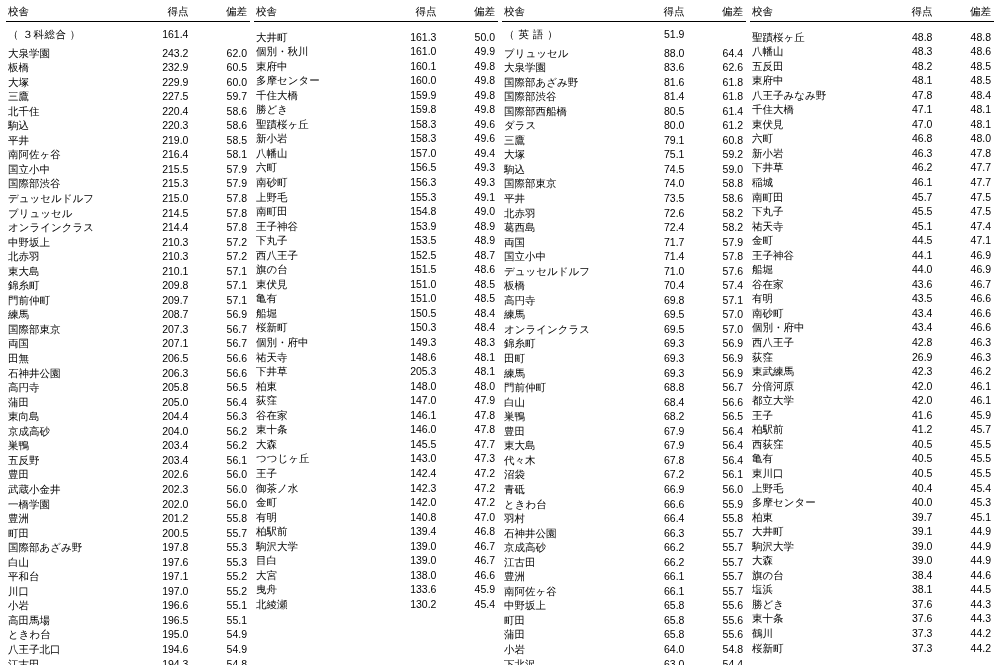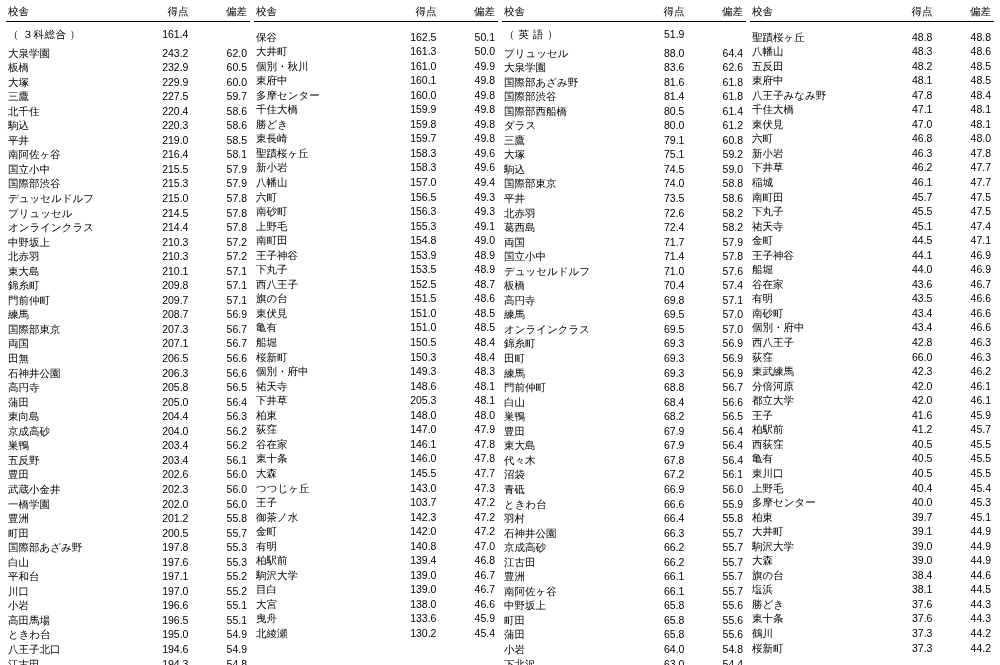--- a/index.html
+++ b/index.html
@@ -314,25 +314,20 @@
             <td class="num"></td>
           </tr>
           <tr class="spacer">
               <td></td>
               <td></td>
               <td></td>
             </tr>
         </tbody>
         <tbody>
             <tr>
-              <td class="name">保谷</td>
-              <td class="num">162.5</td>
-              <td class="num">50.1</td>
-            </tr>
-            <tr>
               <td class="name">大井町</td>
               <td class="num">161.3</td>
               <td class="num">50.0</td>
             </tr>
             <tr>
               <td class="name">個別・秋川</td>
               <td class="num">161.0</td>
               <td class="num">49.9</td>
             </tr>
             <tr>
@@ -349,25 +344,20 @@
               <td class="name">千住大橋</td>
               <td class="num">159.9</td>
               <td class="num">49.8</td>
             </tr>
             <tr>
               <td class="name">勝どき</td>
               <td class="num">159.8</td>
               <td class="num">49.8</td>
             </tr>
             <tr>
-              <td class="name">東長崎</td>
-              <td class="num">159.7</td>
-              <td class="num">49.8</td>
-            </tr>
-            <tr>
               <td class="name">聖蹟桜ヶ丘</td>
               <td class="num">158.3</td>
               <td class="num">49.6</td>
             </tr>
             <tr>
               <td class="name">新小岩</td>
               <td class="num">158.3</td>
               <td class="num">49.6</td>
             </tr>
             <tr>
@@ -475,21 +465,21 @@
               <td class="num">145.5</td>
               <td class="num">47.7</td>
             </tr>
             <tr>
               <td class="name">つつじヶ丘</td>
               <td class="num">143.0</td>
               <td class="num">47.3</td>
             </tr>
             <tr>
               <td class="name">王子</td>
-              <td class="num">103.7</td>
+              <td class="num">142.4</td>
               <td class="num">47.2</td>
             </tr>
             <tr>
               <td class="name">御茶ノ水</td>
               <td class="num">142.3</td>
               <td class="num">47.2</td>
             </tr>
             <tr>
               <td class="name">金町</td>
               <td class="num">142.0</td>
@@ -922,21 +912,21 @@
               <td class="num">43.4</td>
               <td class="num">46.6</td>
             </tr>
             <tr>
               <td class="name">西八王子</td>
               <td class="num">42.8</td>
               <td class="num">46.3</td>
             </tr>
             <tr>
               <td class="name">荻窪</td>
-              <td class="num">66.0</td>
+              <td class="num">26.9</td>
               <td class="num">46.3</td>
             </tr>
             <tr>
               <td class="name">東武練馬</td>
               <td class="num">42.3</td>
               <td class="num">46.2</td>
             </tr>
             <tr>
               <td class="name">分倍河原</td>
               <td class="num">42.0</td>

